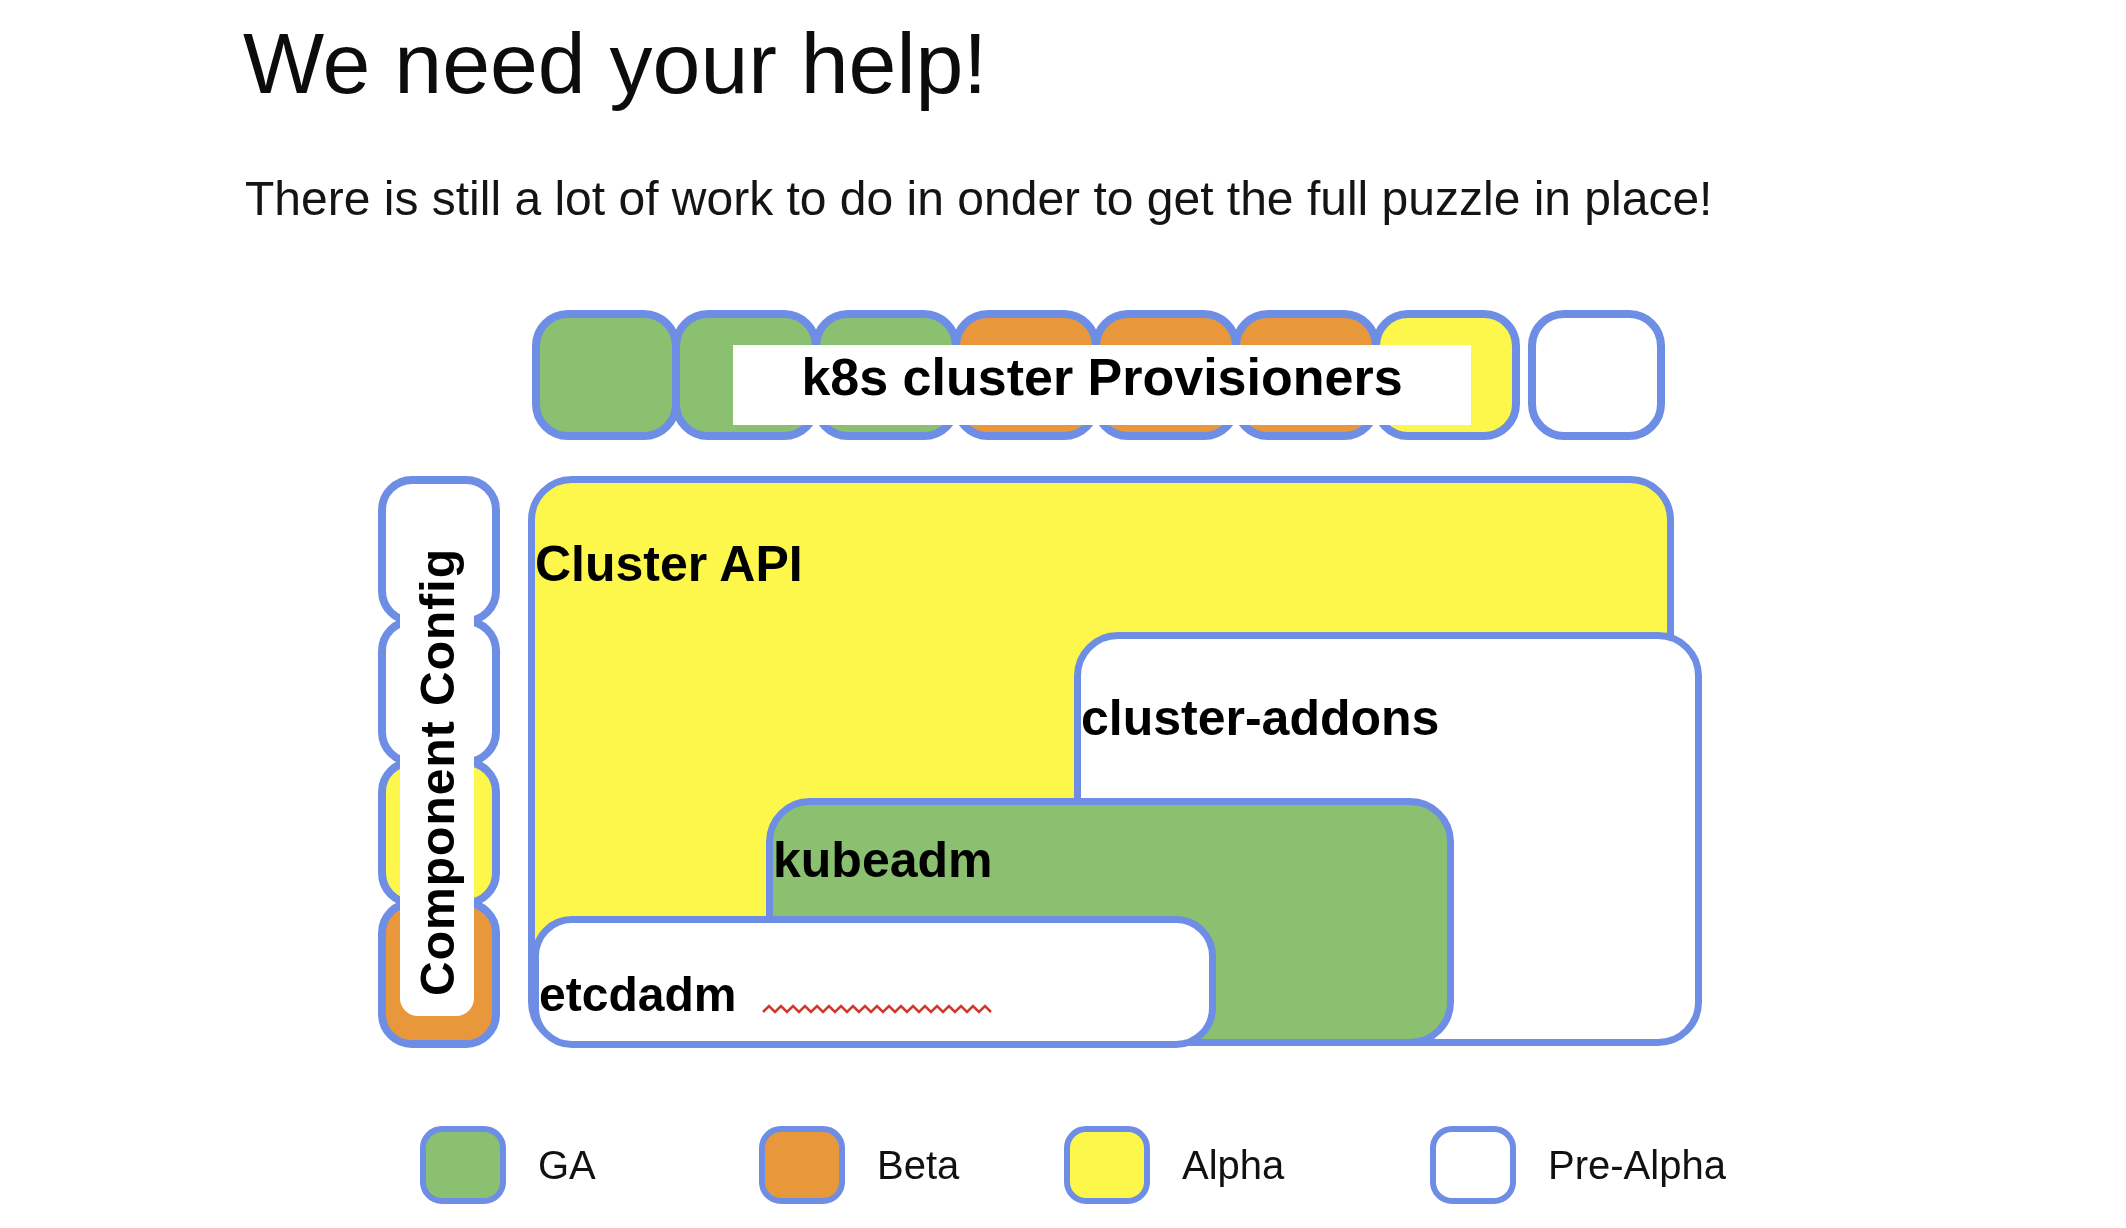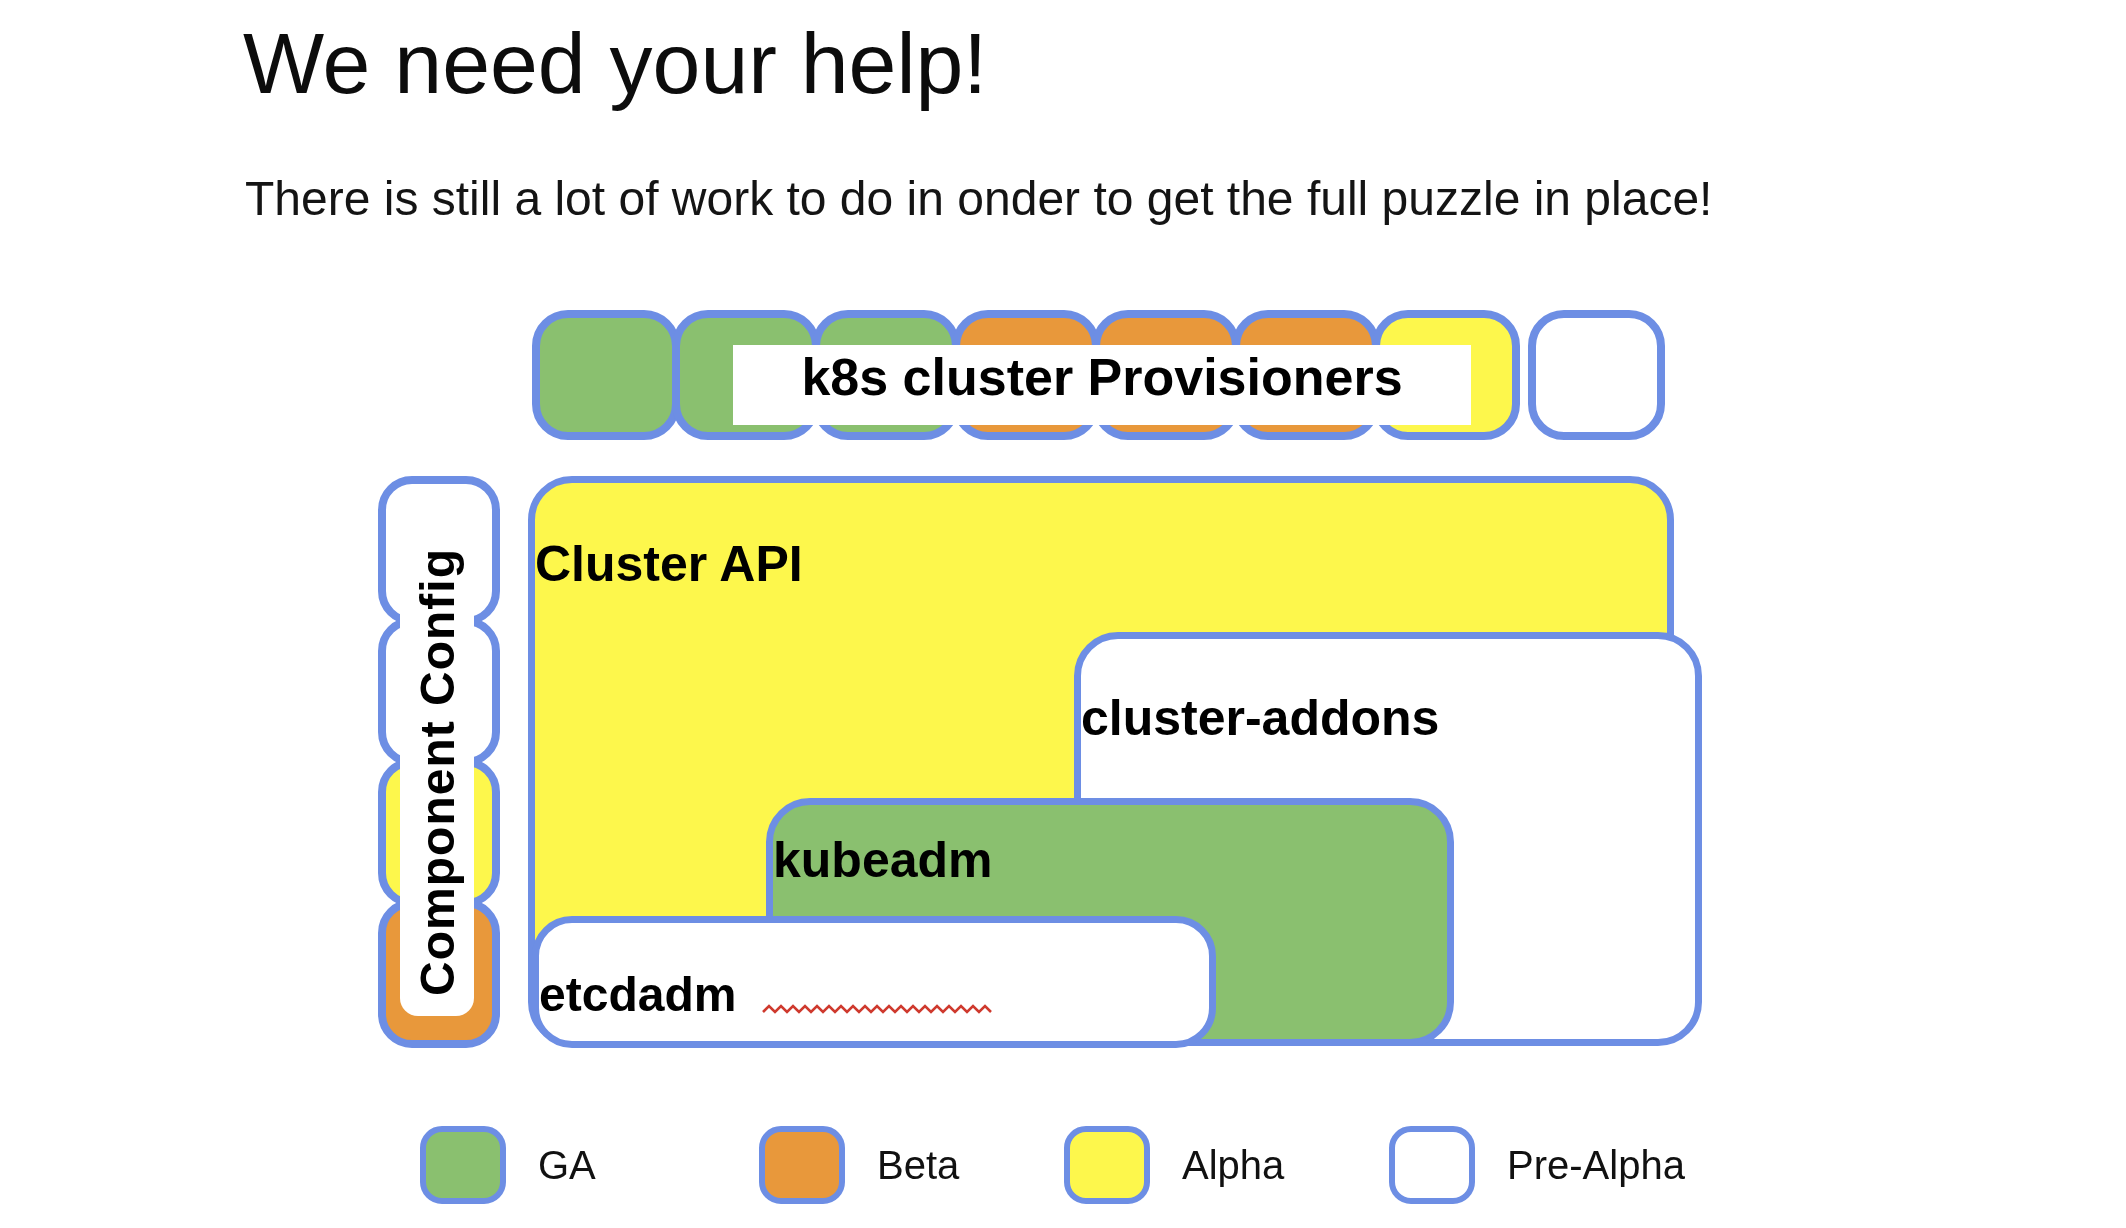--- a/index.html
+++ b/index.html
@@ -166,17 +166,17 @@
       <span class="legend-label">GA</span>
     </div>
     <div class="legend-item" style="left: 339px;">
       <div class="legend-swatch" style="background: rgb(232, 152, 59);"></div>
       <span class="legend-label">Beta</span>
     </div>
     <div class="legend-item" style="left: 644px;">
       <div class="legend-swatch" style="background: rgb(253, 247, 76);"></div>
       <span class="legend-label">Alpha</span>
     </div>
-    <div class="legend-item" style="left: 969px;">
+    <div class="legend-item" style="left: 1010px;">
       <div class="legend-swatch" style="background: rgb(255, 255, 255);"></div>
       <span class="legend-label">Pre-Alpha</span>
     </div>
   </div>
 
 </body></html>

